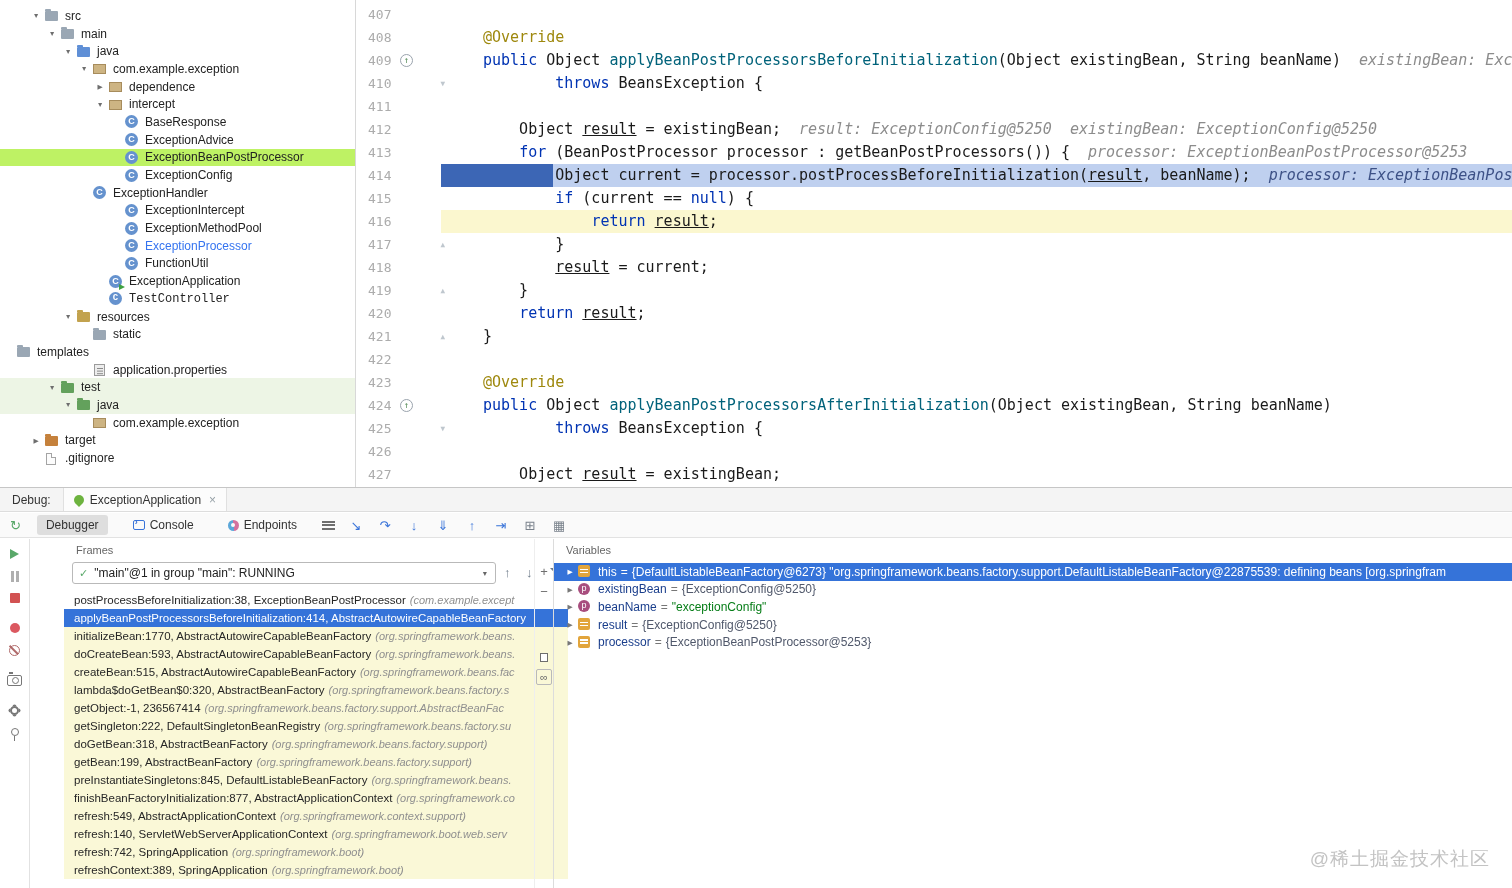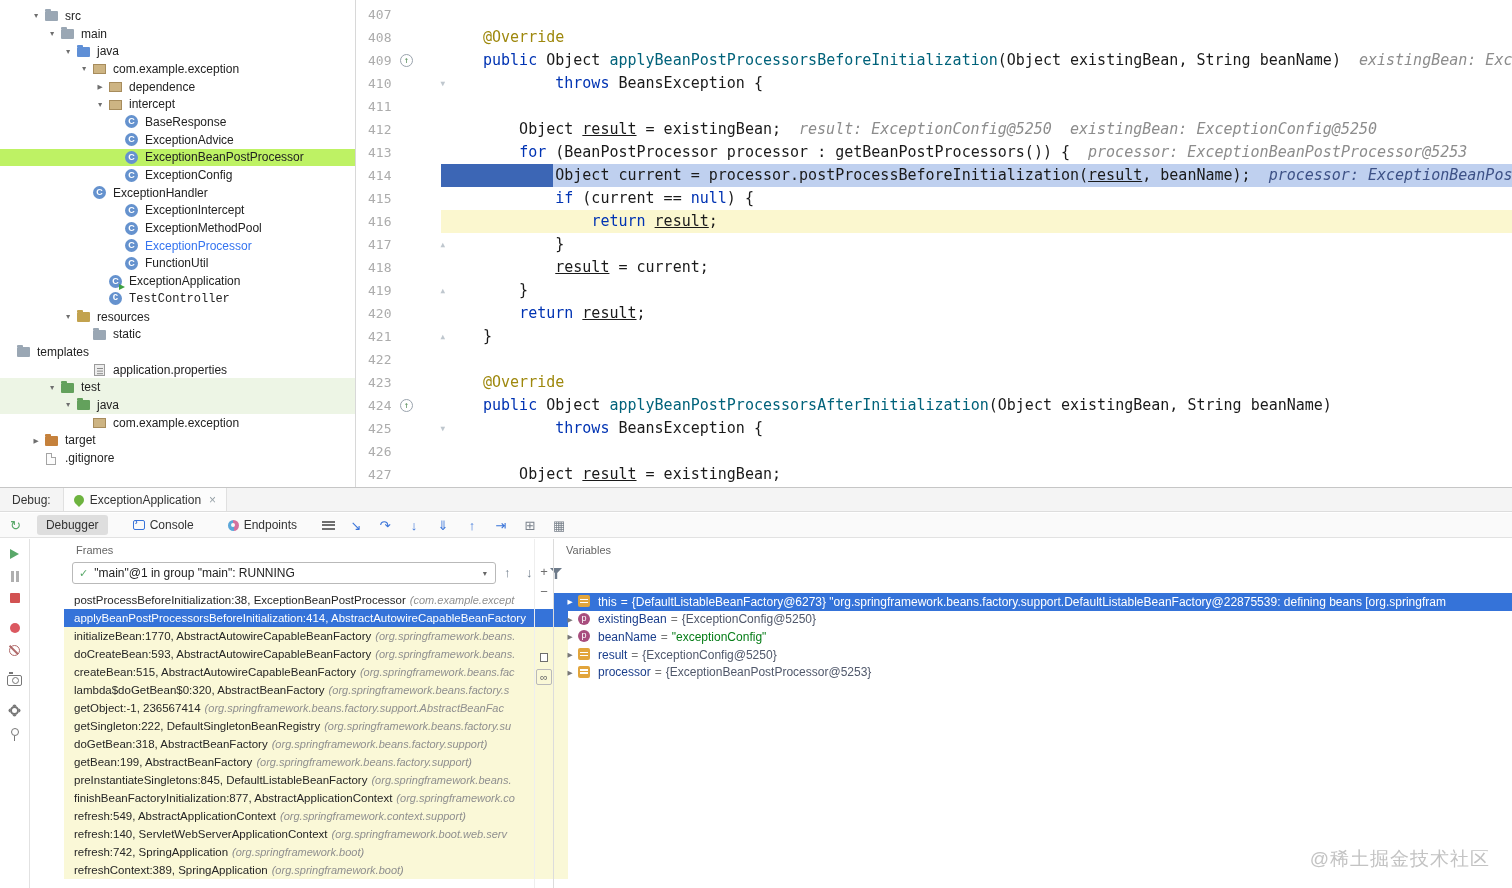--- a/index.html
+++ b/index.html
@@ -101,21 +101,21 @@
 .frow.sel{background:#3573D9;color:#fff;}
 
 .watch-strip{position:absolute;left:534px;top:0;width:19px;height:100%;border-left:1px solid #EEE;display:flex;flex-direction:column;align-items:center;padding-top:22px;color:#6E6E6E;}
 .ws-btn{width:17px;height:20px;display:flex;align-items:center;justify-content:center;font-size:13px;flex:none;}
 .ws-btn.gap{margin-top:46px;}
 .icon-copy{width:8px;height:9px;border:1.2px solid #6E6E6E;position:relative;background:#fff;}
 .icon-copy::after{content:"";position:absolute;left:2px;top:-3.5px;width:8px;height:9px;border:1.2px solid #6E6E6E;background:#fff;z-index:-1;}
 .ws-boxed{border:1px solid #B9B9B9;border-radius:2px;width:16px;height:16px;line-height:14px;text-align:center;font-size:11px;}
 
 .vars{position:absolute;left:553px;top:0;width:959px;height:100%;border-left:1px solid #DCDCDC;overflow:hidden;}
-.vars-list{position:absolute;left:0;top:24px;width:100%;bottom:0;margin-top:30px;}
+.vars-list{position:absolute;left:0;top:24px;width:100%;bottom:0;}
 .vrow{height:17.6px;display:flex;align-items:center;font-size:12px;white-space:nowrap;overflow:hidden;padding-left:8px;}
 .vchev{width:16px;color:#777;font-size:8px;text-align:center;flex:none;}
 .vicon{width:14px;height:13px;flex:none;margin-right:6px;position:relative;}
 .v-param{position:absolute;left:0;top:0;width:12px;height:12px;border-radius:50%;background:#A84E7E;}
 .v-param::after{content:"p";position:absolute;left:0;top:-1px;width:12px;text-align:center;color:#fff;font-size:9px;line-height:13px;}
 .v-local{position:absolute;left:0;top:0;width:12px;height:12px;border-radius:2px;background:#E2A53C;}
 .v-local::after{content:"";position:absolute;left:2px;top:3.5px;width:8px;height:1.5px;background:#fff;box-shadow:0 3px 0 #fff;}
 .vname{color:#1A3E8C;}
 .veq{color:#777;margin:0 4px;}
 .vval-obj{color:#50586B;}

